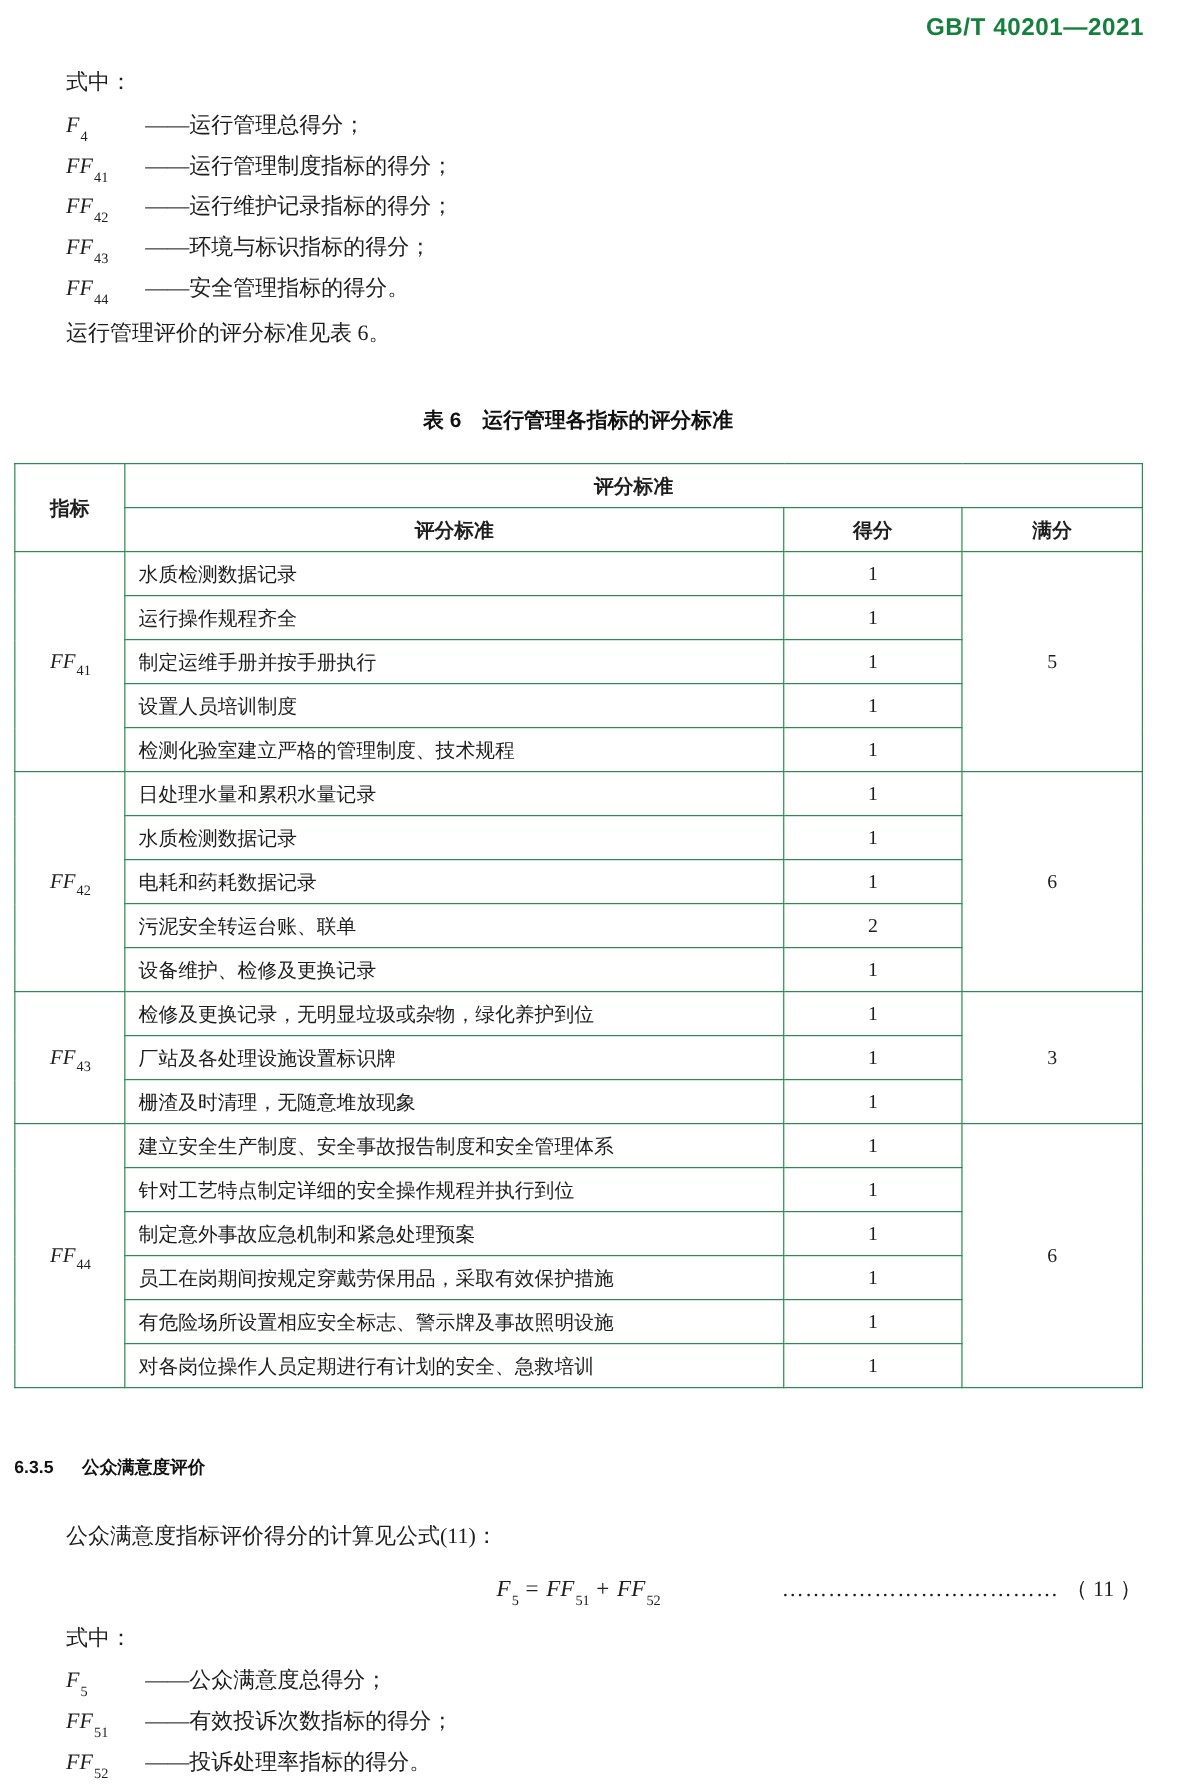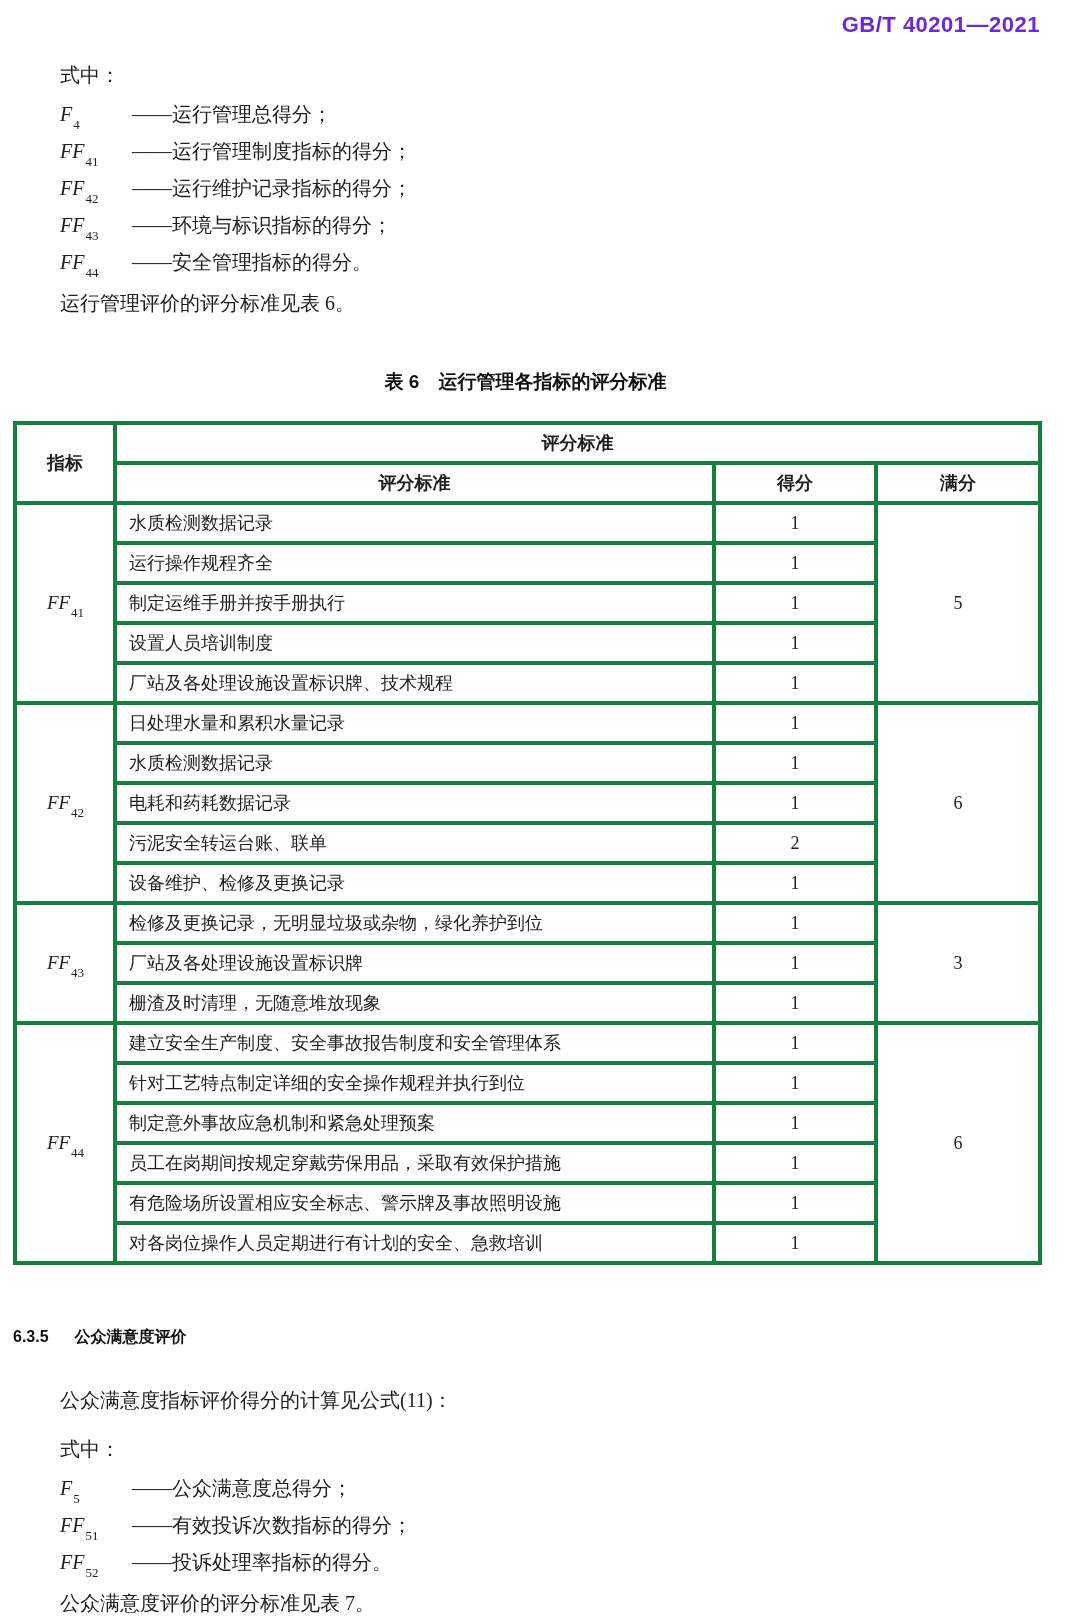--- a/index.html
+++ b/index.html
@@ -14,21 +14,21 @@
     overflow: hidden;
   }
   .doc-header {
     position: absolute;
     top: 12px;
     right: 40px;
     font-family: "Liberation Sans", "DejaVu Sans", sans-serif;
     font-weight: bold;
     font-size: 22px;
     letter-spacing: 0.5px;
-    color: #6d28d9;
+    color: #15803d;
   }
   .content { padding: 58px 42px 0 13px; }
 
   .where-label {
     margin: 0 0 4px 47px;
     font-size: 20px;
     line-height: 34px;
   }
   .def-list { margin-left: 47px; }
   .def-row {
@@ -65,21 +65,21 @@
     color: #111;
   }
 
   table.score-table {
     border-collapse: collapse;
     table-layout: fixed;
     width: 1025px;
     margin-left: 0;
   }
   table.score-table th, table.score-table td {
-    border: 4px solid #15803d;
+    border: 1px solid #15803d;
     height: 40px;
     padding: 0 12px;
     overflow: hidden;
     white-space: nowrap;
   }
   table.score-table thead th {
     font-family: "Liberation Sans", "DejaVu Sans", sans-serif;
     font-weight: bold;
     font-size: 18px;
     text-align: center;
@@ -206,21 +206,21 @@
           </tr>
           <tr>
             <td class="col-criteria">制定运维手册并按手册执行</td>
             <td class="col-score">1</td>
           </tr>
           <tr>
             <td class="col-criteria">设置人员培训制度</td>
             <td class="col-score">1</td>
           </tr>
           <tr>
-            <td class="col-criteria">厂站及各处理设施设置标识牌、技术规程</td>
+            <td class="col-criteria">检测化验室建立严格的管理制度、技术规程</td>
             <td class="col-score">1</td>
           </tr>
           <tr>
             <td class="col-indicator" rowspan="5"><i class="sym">FF</i><sub class="subnum">42</sub></td>
             <td class="col-criteria">日处理水量和累积水量记录</td>
             <td class="col-score">1</td>
             <td class="col-full" rowspan="5">6</td>
           </tr>
           <tr>
             <td class="col-criteria">水质检测数据记录</td>
@@ -280,20 +280,25 @@
           </tr>
         </tbody>
     </table>
 
     <div class="section-heading">
       <span class="section-number">6.3.5</span><span>公众满意度评价</span>
     </div>
 
     <p class="formula-block">公众满意度指标评价得分的计算见公式(11)：</p>
 
+    <div class="formula-line">
+      <span></span>
+      <span class="f-body"><i class="sym">F</i><sub class="subnum">5</sub><span class="f-op">=</span><i class="sym">FF</i><sub class="subnum">51</sub><span class="f-op">+</span><i class="sym">FF</i><sub class="subnum">52</sub></span>
+      <span class="f-right"><span class="f-dots">………………………………</span><span class="f-num">（ 11 ）</span></span>
+    </div>
 
     <p class="where-label tail-where">式中：</p>
 
     <div class="def-list" id="section-defs">
   <div class="def-row">
     <span class="def-sym"><i class="sym t-sym">F</i><sub class="subnum t-sub">5</sub></span>
     <span class="def-dash t-dash">——</span>
     <span class="def-text t-text">公众满意度总得分；</span>
   </div>
 

